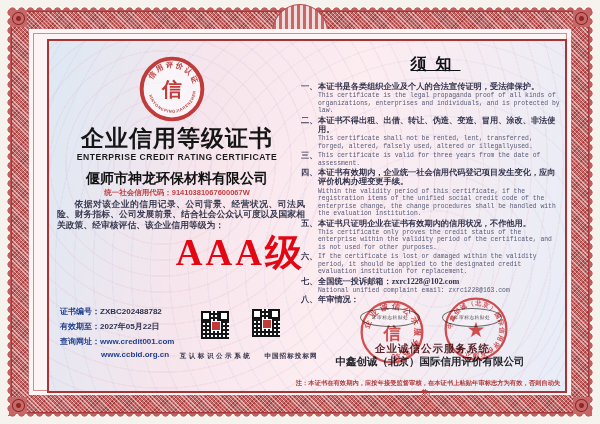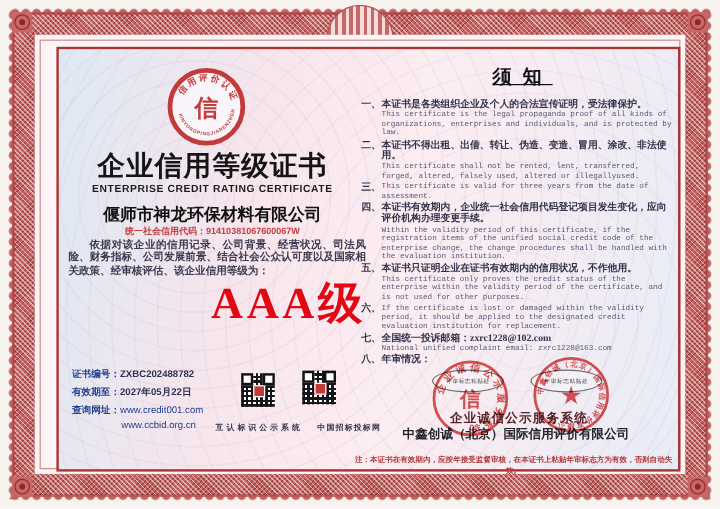--- a/index.html
+++ b/index.html
@@ -42,21 +42,21 @@
     letter-spacing:.5px;color:#1c1c1c;}
   .company{left:0;top:129px;width:256px;text-align:center;font:bold 14px "Liberation Serif",serif;color:#111;}
   .code-line{left:0;top:147px;width:256px;text-align:center;font:bold 7.5px "Liberation Sans",sans-serif;color:#c33f3f;}
   .desc{left:8px;top:158px;width:248px;font:bold 8.8px "Liberation Serif",serif;line-height:1.18;
     color:#3a3a50;text-indent:2em;text-align:justify;}
   .rating{left:0;top:187px;width:256px;text-align:right;font:bold 37px "Liberation Serif",serif;
     color:#e30613;letter-spacing:3px;}
   .info{left:0;top:264px;width:150px;font-size:8px;line-height:14.8px;margin-left:11px;}
   .info .lab{color:#23418f;font-weight:bold;}
   .info .val{color:#2c3150;font-weight:bold;}
-  .info .url{color:#23418f;font-weight:normal;}
+  .info .url{color:#23418f;font-weight:bold;}
   .url2{display:block;padding-left:41px;line-height:12px;}
   .cza{left:110px;top:277px;width:36px;height:26px;border-radius:50%;background:#fff;
     border:3px solid;border-color:#2f6db8 #e87a22 #e87a22 #2f6db8;
     display:flex;align-items:center;justify-content:center;
     font:italic bold 8px "Liberation Sans",sans-serif;color:#2f6db8;}
   .qr{width:28px;height:28px;background:
       repeating-linear-gradient(0deg,#16161a 0 2px,transparent 2px 4px),
       repeating-linear-gradient(90deg,#16161a 0 2px,#fafafa 2px 4px);position:absolute;}
   .qr::before,.qr::after{content:"";position:absolute;width:6px;height:6px;border:2px solid #111;background:#fff;}
   .qr::before{left:0;top:0;} .qr::after{right:0;top:0;}

